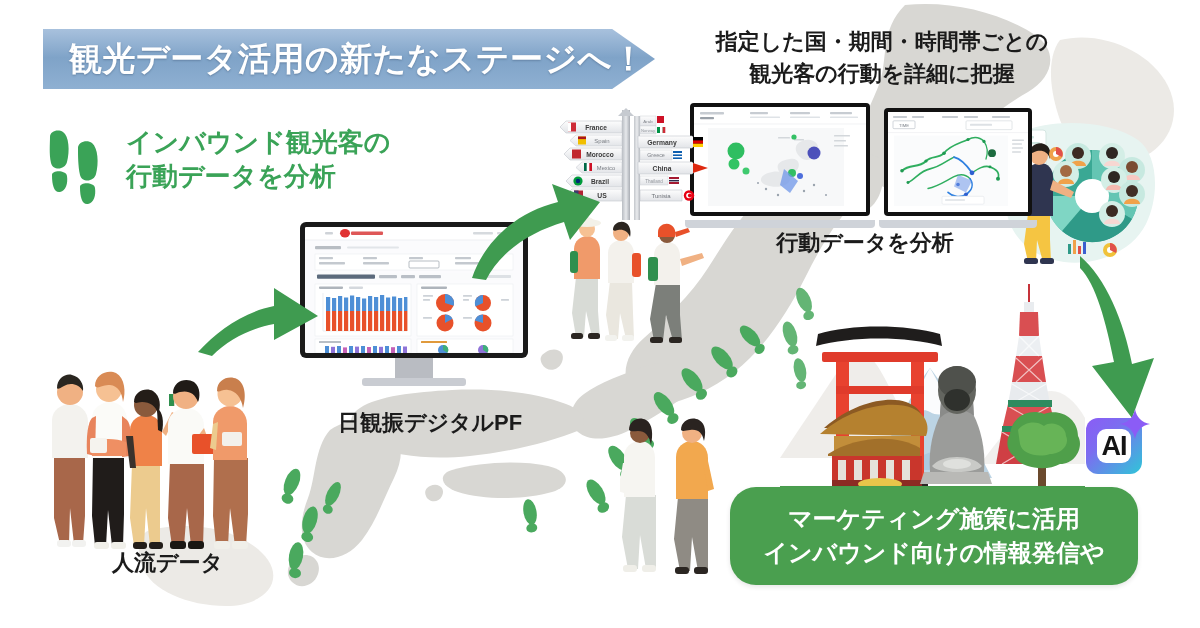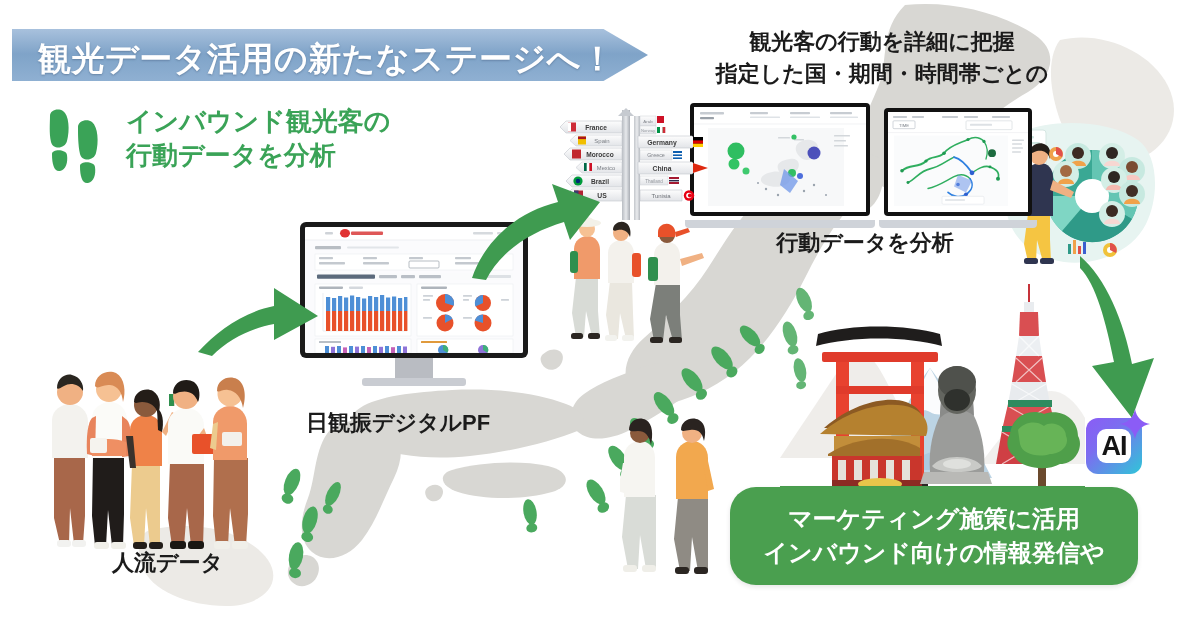--- a/index.html
+++ b/index.html
@@ -8,50 +8,50 @@
     background:#ffffff;
     font-family:"Liberation Sans","DejaVu Sans",sans-serif;
   }
   #stage{position:absolute;inset:0;width:1200px;height:628px;overflow:hidden;}
 
   
   .map-layer{position:absolute;inset:0;z-index:1;}
 
   
   .banner{
-    position:absolute;left:12px;top:29px;width:612px;height:52px;z-index:40;padding-left:24px;
+    position:absolute;left:43px;top:29px;width:612px;height:60px;z-index:40;
   }
   .banner-shape{
     position:absolute;inset:0;
     background:linear-gradient(180deg,#a8c1dd 0%,#7fa3c8 48%,#8fb0d2 100%);
     clip-path:polygon(0 0, 93% 0, 100% 50%, 93% 100%, 0 100%);
   }
   .banner-text{
     position:absolute;left:26px;top:0;height:60px;display:flex;align-items:center;
     color:#ffffff;font-size:33px;font-weight:bold;letter-spacing:0.5px;
     text-shadow:0 1px 2px rgba(60,85,115,.45);white-space:nowrap;
   }
 
   
-  .foot-head{position:absolute;left:46px;top:104px;z-index:40;display:flex;align-items:flex-start;gap:22px;}
+  .foot-head{position:absolute;left:46px;top:125px;z-index:40;display:flex;align-items:flex-start;gap:22px;}
   .feet{position:relative;width:58px;height:76px;flex:0 0 auto;margin-top:4px;}
   .feet svg{display:block;}
   .foot-head-text{
     color:#3aa357;font-size:26px;font-weight:bold;line-height:1.32;white-space:nowrap;
   }
 
   
   .tr-head{
     position:absolute;left:683px;top:26px;width:398px;z-index:40;text-align:center;
     color:#1b1b1b;font-size:22px;font-weight:bold;line-height:1.45;
   }
 
   
   .lbl{position:absolute;z-index:40;color:#1b1b1b;font-weight:bold;text-align:center;}
-  #lbl-pf{left:253px;top:405px;width:290px;font-size:22px;line-height:1.65;}
+  #lbl-pf{left:285px;top:405px;width:290px;font-size:22px;line-height:1.65;}
   #lbl-jinryu{left:60px;top:548px;width:215px;font-size:22px;}
   #lbl-bunseki{left:740px;top:228px;width:250px;font-size:22px;}
 
   
   .callout{
     position:absolute;left:730px;top:487px;width:408px;height:98px;z-index:45;
     background:#4a9f4f;border-radius:26px;
     display:flex;flex-direction:column;align-items:center;justify-content:center;
     color:#ffffff;font-size:24px;font-weight:bold;line-height:1.42;text-align:center;
     box-shadow:0 2px 5px rgba(0,0,0,.10);
@@ -236,22 +236,22 @@
         </g>
       </svg>
     </div>
     <div class="foot-head-text">
       <div>インバウンド観光客の</div>
       <div>行動データを分析</div>
     </div>
   </div>
 
   <div class="tr-head">
+    <div>指定した国・期間・時間帯ごとの</div>
     <div>観光客の行動を詳細に把握</div>
-    <div>指定した国・期間・時間帯ごとの</div>
   </div>
 
   <svg id="signpost" viewBox="0 0 152 112" width="152" height="112" aria-hidden="true">
     <defs>
       <linearGradient id="postg" x1="0" y1="0" x2="1" y2="0">
         <stop offset="0" stop-color="#b8bcc2"></stop>
           <stop offset=".5" stop-color="#e7e9ec"></stop>
         <stop offset="1" stop-color="#a9adb4"></stop>
       </linearGradient>
       <linearGradient id="signg" x1="0" y1="0" x2="0" y2="1">

